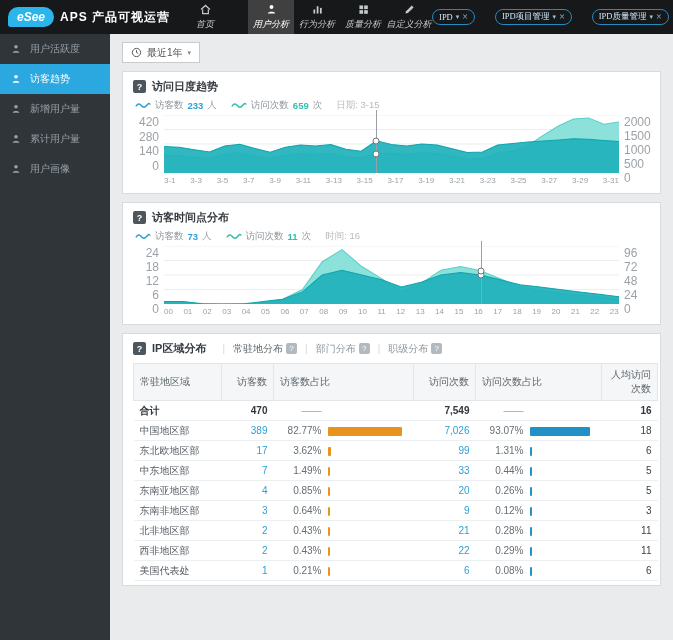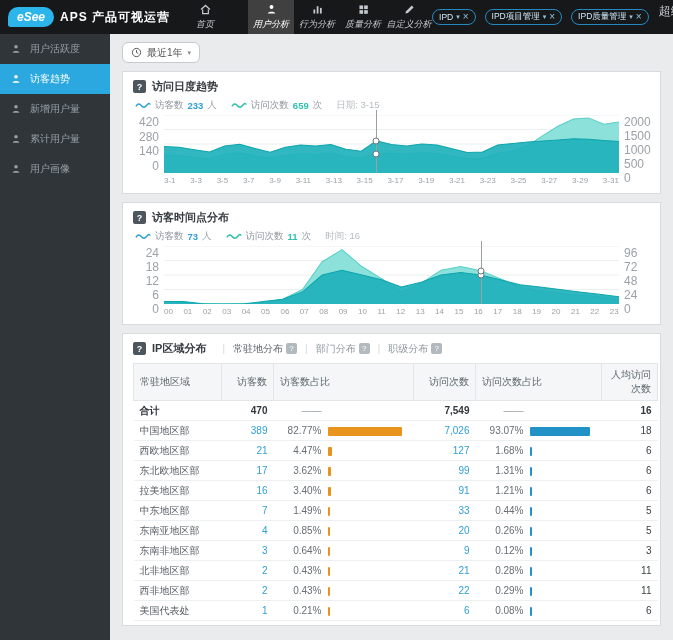--- a/index.html
+++ b/index.html
@@ -13,38 +13,38 @@
   .logo-cloud { background:#2cb5ea; color:#fff; font-weight:bold; font-style:italic; font-size:12px;
                 padding:3px 9px; border-radius:11px 11px 11px 3px; }
   .app-title { color:#fff; font-size:12px; font-weight:bold; display:flex; align-items:center;
                padding-right:12px; white-space:nowrap; letter-spacing:1px; }
   .top-nav { display:flex; align-items:stretch;font-style:italic; }
   .nav-item { width:46px; display:flex; flex-direction:column; align-items:center; justify-content:center;
               gap:2px; color:#c3c9cd; font-size:9px; cursor:pointer; white-space:nowrap; }
   .nav-item svg { width:13px; height:13px; display:block; }
   .nav-item.active { background:#404040; color:#fff;margin-left:20px; }
   .topbar-right { margin-left:auto; display:flex; align-items:center; padding-right:8px; gap:5px; }
-  .pills { display:flex; gap:9px; }
+  .pills { display:flex; gap:20px;font-family:Liberation Serif, serif; }
   .pill { display:inline-flex; align-items:center; gap:3px; border:1px solid #2489c0; color:#cfe9f8;
           border-radius:10px; padding:1px 6px; font-size:8.5px; cursor:pointer; white-space:nowrap; }
   .pill .cv { font-size:7px; color:#8fc4e2; }
   .pill .x { color:#8fc4e2; font-size:10px; line-height:1; }
   .role { color:#c9ced2; font-size:12px; margin:0 2px 12px 5px; white-space:nowrap; }
 
   
   .sidebar { position:absolute; top:34px; left:0; width:110px; height:606px; background:#30353a; }
   .side-item { height:30px; display:flex; align-items:center; gap:8px; padding:0 10px; color:#98a1a8;
                font-size:10px; cursor:pointer; white-space:nowrap; }
   .side-item svg { width:12px; height:12px; flex:none; }
   .side-item.active { background:#2ba8e0; color:#fff; }
 
   
   .main { position:absolute; top:34px; left:110px; width:563px; height:606px; padding:8px 12px; overflow:hidden; }
   .range-btn { display:inline-flex; align-items:center; gap:5px; height:21px; background:#fff;
-               border:1px solid #c6cbce; border-radius:6px; font-size:10px; color:#555; padding:0 8px;
+               border:1px solid #c6cbce; border-radius:0; font-size:10px; color:#555; padding:0 8px;
                cursor:pointer; font-family:inherit; }
   .range-btn svg { width:11px; height:11px; }
   .caret { font-size:7px; color:#888; }
 
   .card { background:#fff; border:1px solid #d8dbdd; margin-top:8px; padding:7px 10px 4px; }
   .title-row { display:flex; align-items:center; gap:6px; }
   .q-ic { width:13px; height:13px; flex:none; background:#4d565c; color:#fff; border-radius:2px;
           font-size:9px; font-weight:bold; display:flex; align-items:center; justify-content:center; }
   .card-title { font-size:11px; font-weight:bold; color:#363b40; }
 
@@ -422,44 +422,28 @@
   </tr>
           <tr>
     <td>中国地区部</td>
     <td class="num blue">389</td>
     <td><span class="pt">82.77%</span><span class="bar orange" style="width:74px"></span></td>
     <td class="num blue">7,026</td>
     <td><span class="pt">93.07%</span><span class="bar blue" style="width:60px"></span></td>
     <td class="num dark">18</td>
   </tr>
           <tr>
-    <td>西欧地区部</td>
-    <td class="num blue">21</td>
-    <td><span class="pt">4.47%</span><span class="bar orange" style="width:4px"></span></td>
-    <td class="num blue">127</td>
-    <td><span class="pt">1.68%</span><span class="bar blue" style="width:2px"></span></td>
-    <td class="num dark">6</td>
-  </tr>
-          <tr>
     <td>东北欧地区部</td>
     <td class="num blue">17</td>
     <td><span class="pt">3.62%</span><span class="bar orange" style="width:3px"></span></td>
     <td class="num blue">99</td>
     <td><span class="pt">1.31%</span><span class="bar blue" style="width:2px"></span></td>
     <td class="num dark">6</td>
   </tr>
           <tr>
-    <td>拉美地区部</td>
-    <td class="num blue">16</td>
-    <td><span class="pt">3.40%</span><span class="bar orange" style="width:3px"></span></td>
-    <td class="num blue">91</td>
-    <td><span class="pt">1.21%</span><span class="bar blue" style="width:2px"></span></td>
-    <td class="num dark">6</td>
-  </tr>
-          <tr>
     <td>中东地区部</td>
     <td class="num blue">7</td>
     <td><span class="pt">1.49%</span><span class="bar orange" style="width:2px"></span></td>
     <td class="num blue">33</td>
     <td><span class="pt">0.44%</span><span class="bar blue" style="width:2px"></span></td>
     <td class="num dark">5</td>
   </tr>
           <tr>
     <td>东南亚地区部</td>
     <td class="num blue">4</td>

